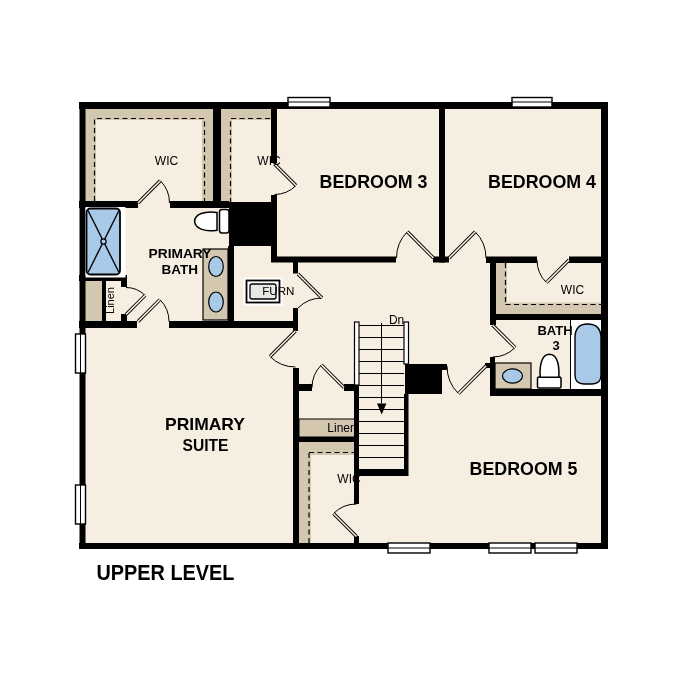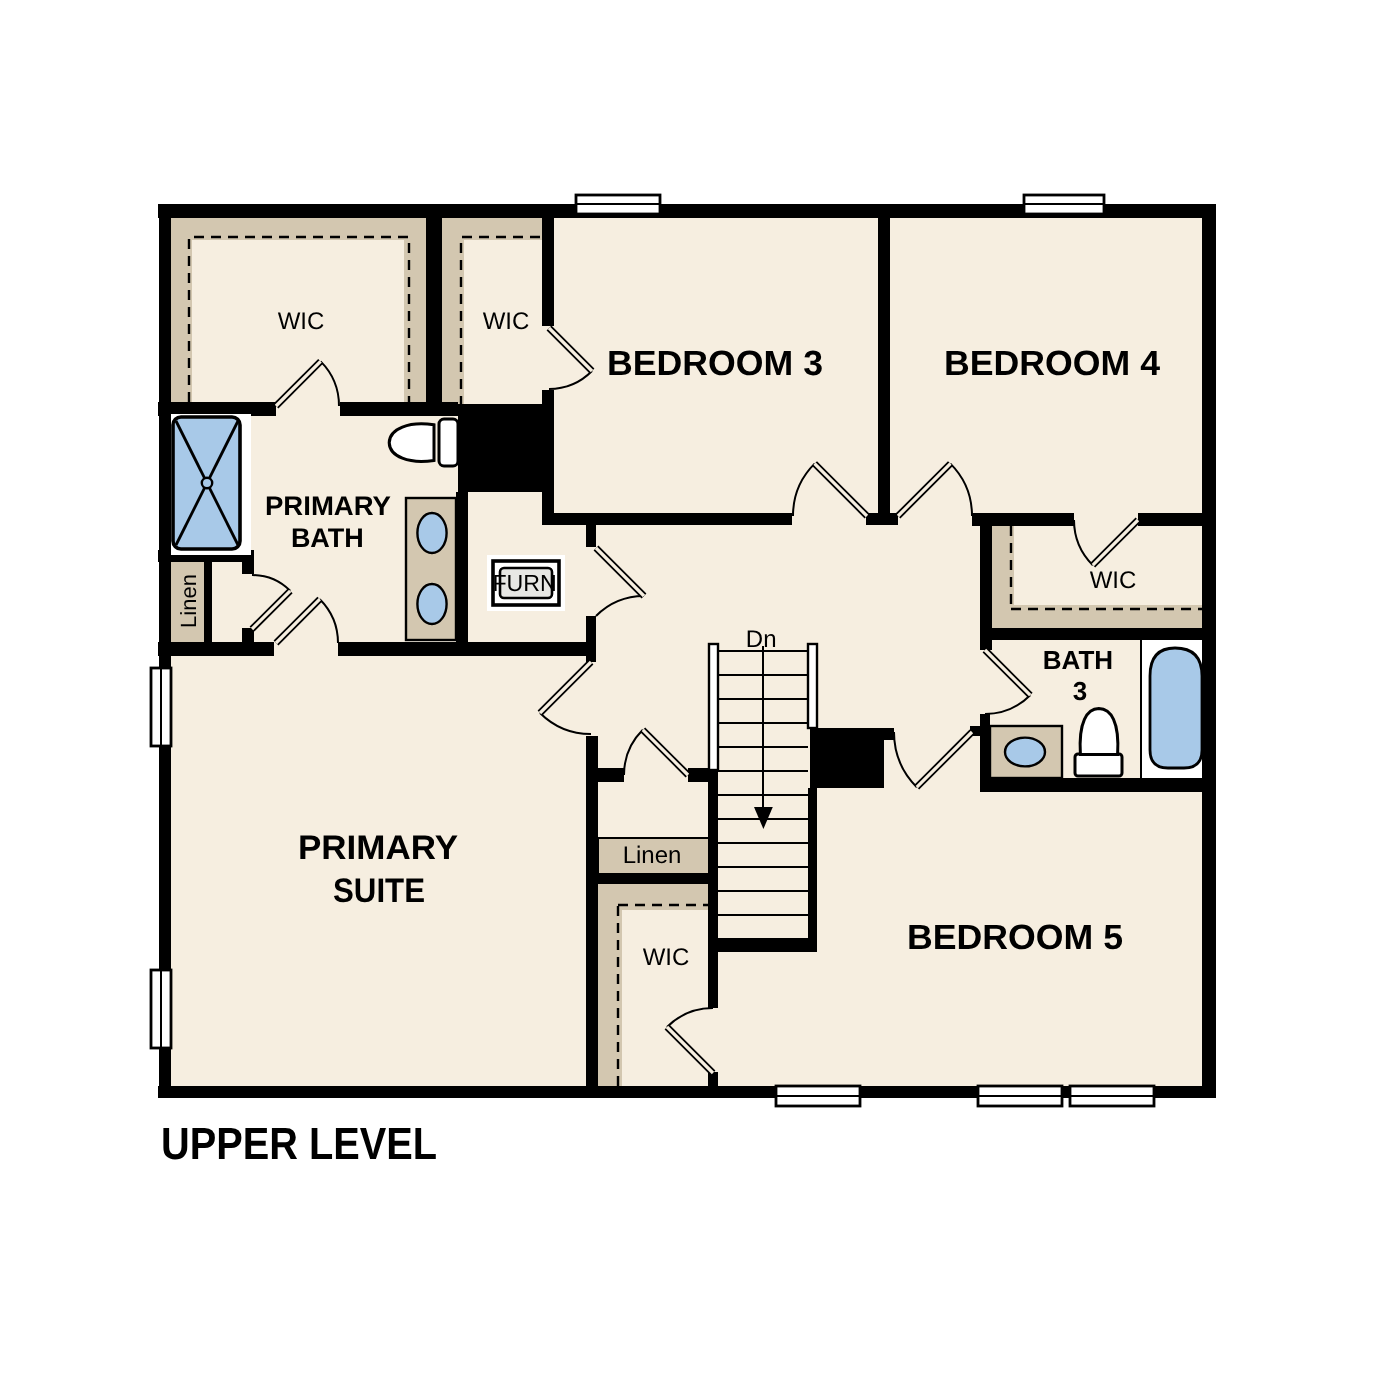--- a/index.html
+++ b/index.html
@@ -1,17 +1,17 @@
 <!DOCTYPE html>
 <html><head>
 <meta charset="utf-8">
 <style>
 html,body{margin:0;padding:0;background:#ffffff;}
 #plan{width:687px;height:687px;position:absolute;top:0;left:0;font-family:"Liberation Sans",sans-serif;}
-#labels{width:550px;height:687px;position:absolute;top:0;left:0;transform:translateZ(0);font-family:"Liberation Sans",sans-serif;}
+#labels{width:550px;height:687px;position:absolute;top:0;left:16px;transform:translateZ(0);font-family:"Liberation Sans",sans-serif;}
 svg{display:block;}
 text{-webkit-font-smoothing:antialiased;}
 </style>
 </head>
 <body>
 <div id="plan">
 <svg width="687" height="687" viewBox="0 0 687 687">
 
 <rect x="0" y="0" width="687" height="687" fill="#ffffff"></rect>
 

